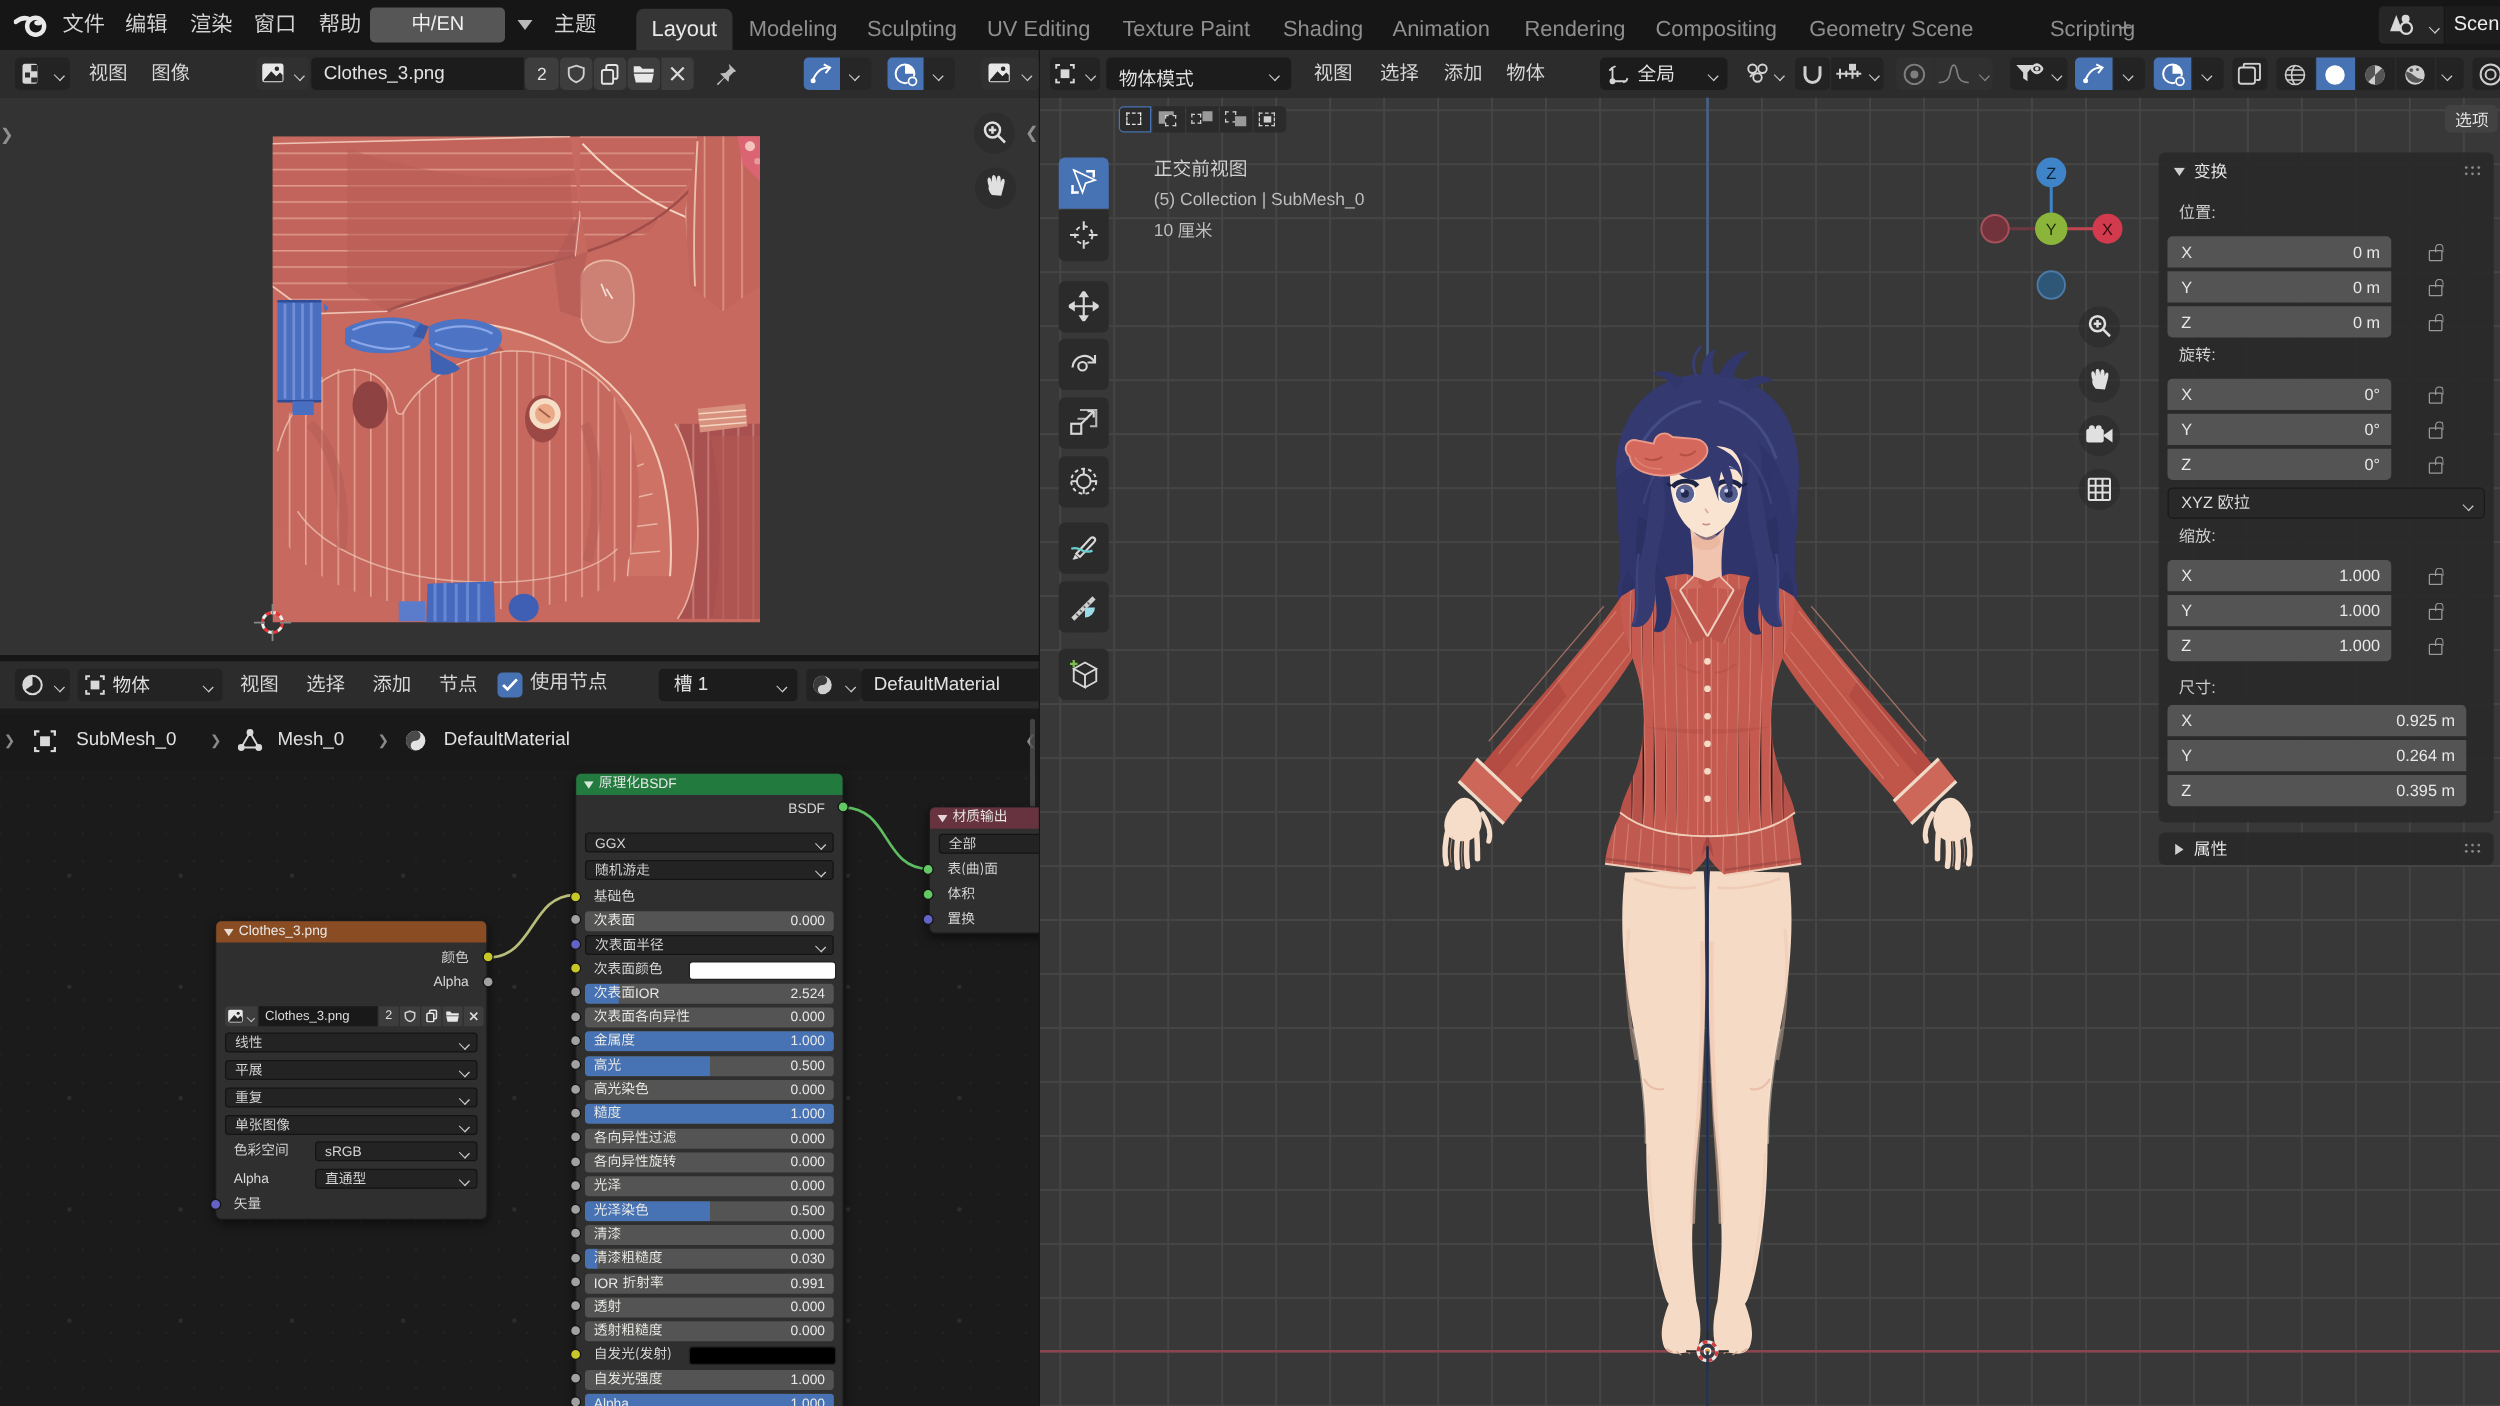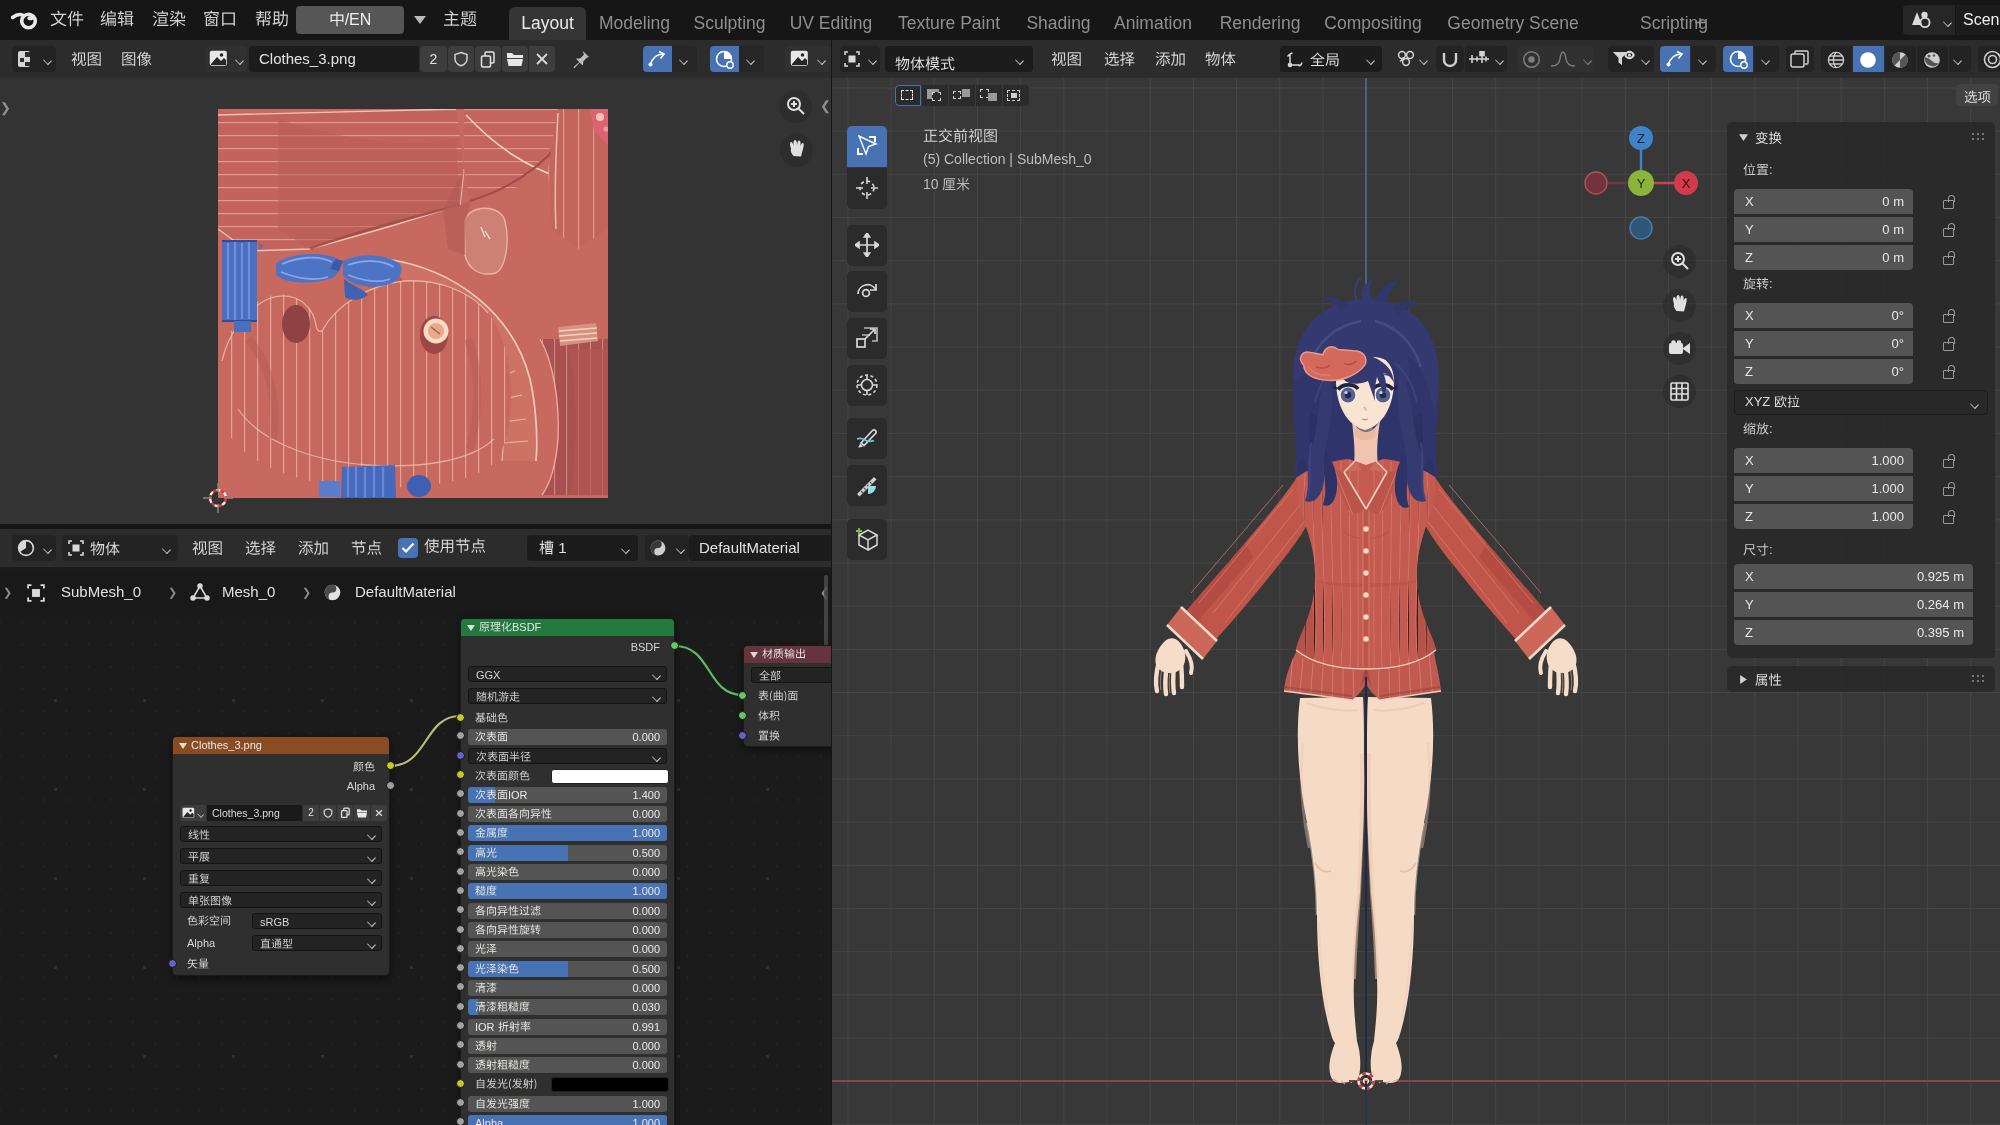--- a/index.html
+++ b/index.html
@@ -442,21 +442,21 @@
             <use href="#g36" x="4000"></use>
           </svg></div>
         <div class="abs" style="left:90px;top:150px;width:118px;height:15px;background:#ffffff;border-radius:3px;border:1px solid #222"></div>
 <div class="nrow" style="top:168px">
           <div class="fill" style="width:27px"></div>
           <span class="lab"><svg class="ct" style="width:33.0px;height:11.0px;" viewBox="0 -880 3000 1000" fill="#ecebe6">
               <use href="#g37" x="0"></use>
               <use href="#g38" x="1000"></use>
               <use href="#g39" x="2000"></use>
             </svg>IOR</span>
-          <span class="val">1.400</span>
+          <span class="val">2.524</span>
         </div>
 <div class="nrow" style="top:187px">
           <span class="lab"><svg class="ct" style="width:77.0px;height:11.0px;" viewBox="0 -880 7000 1000" fill="#ecebe6">
               <use href="#g37" x="0"></use>
               <use href="#g38" x="1000"></use>
               <use href="#g39" x="2000"></use>
               <use href="#g43" x="3000"></use>
               <use href="#g44" x="4000"></use>
               <use href="#g45" x="5000"></use>
               <use href="#g46" x="6000"></use>

